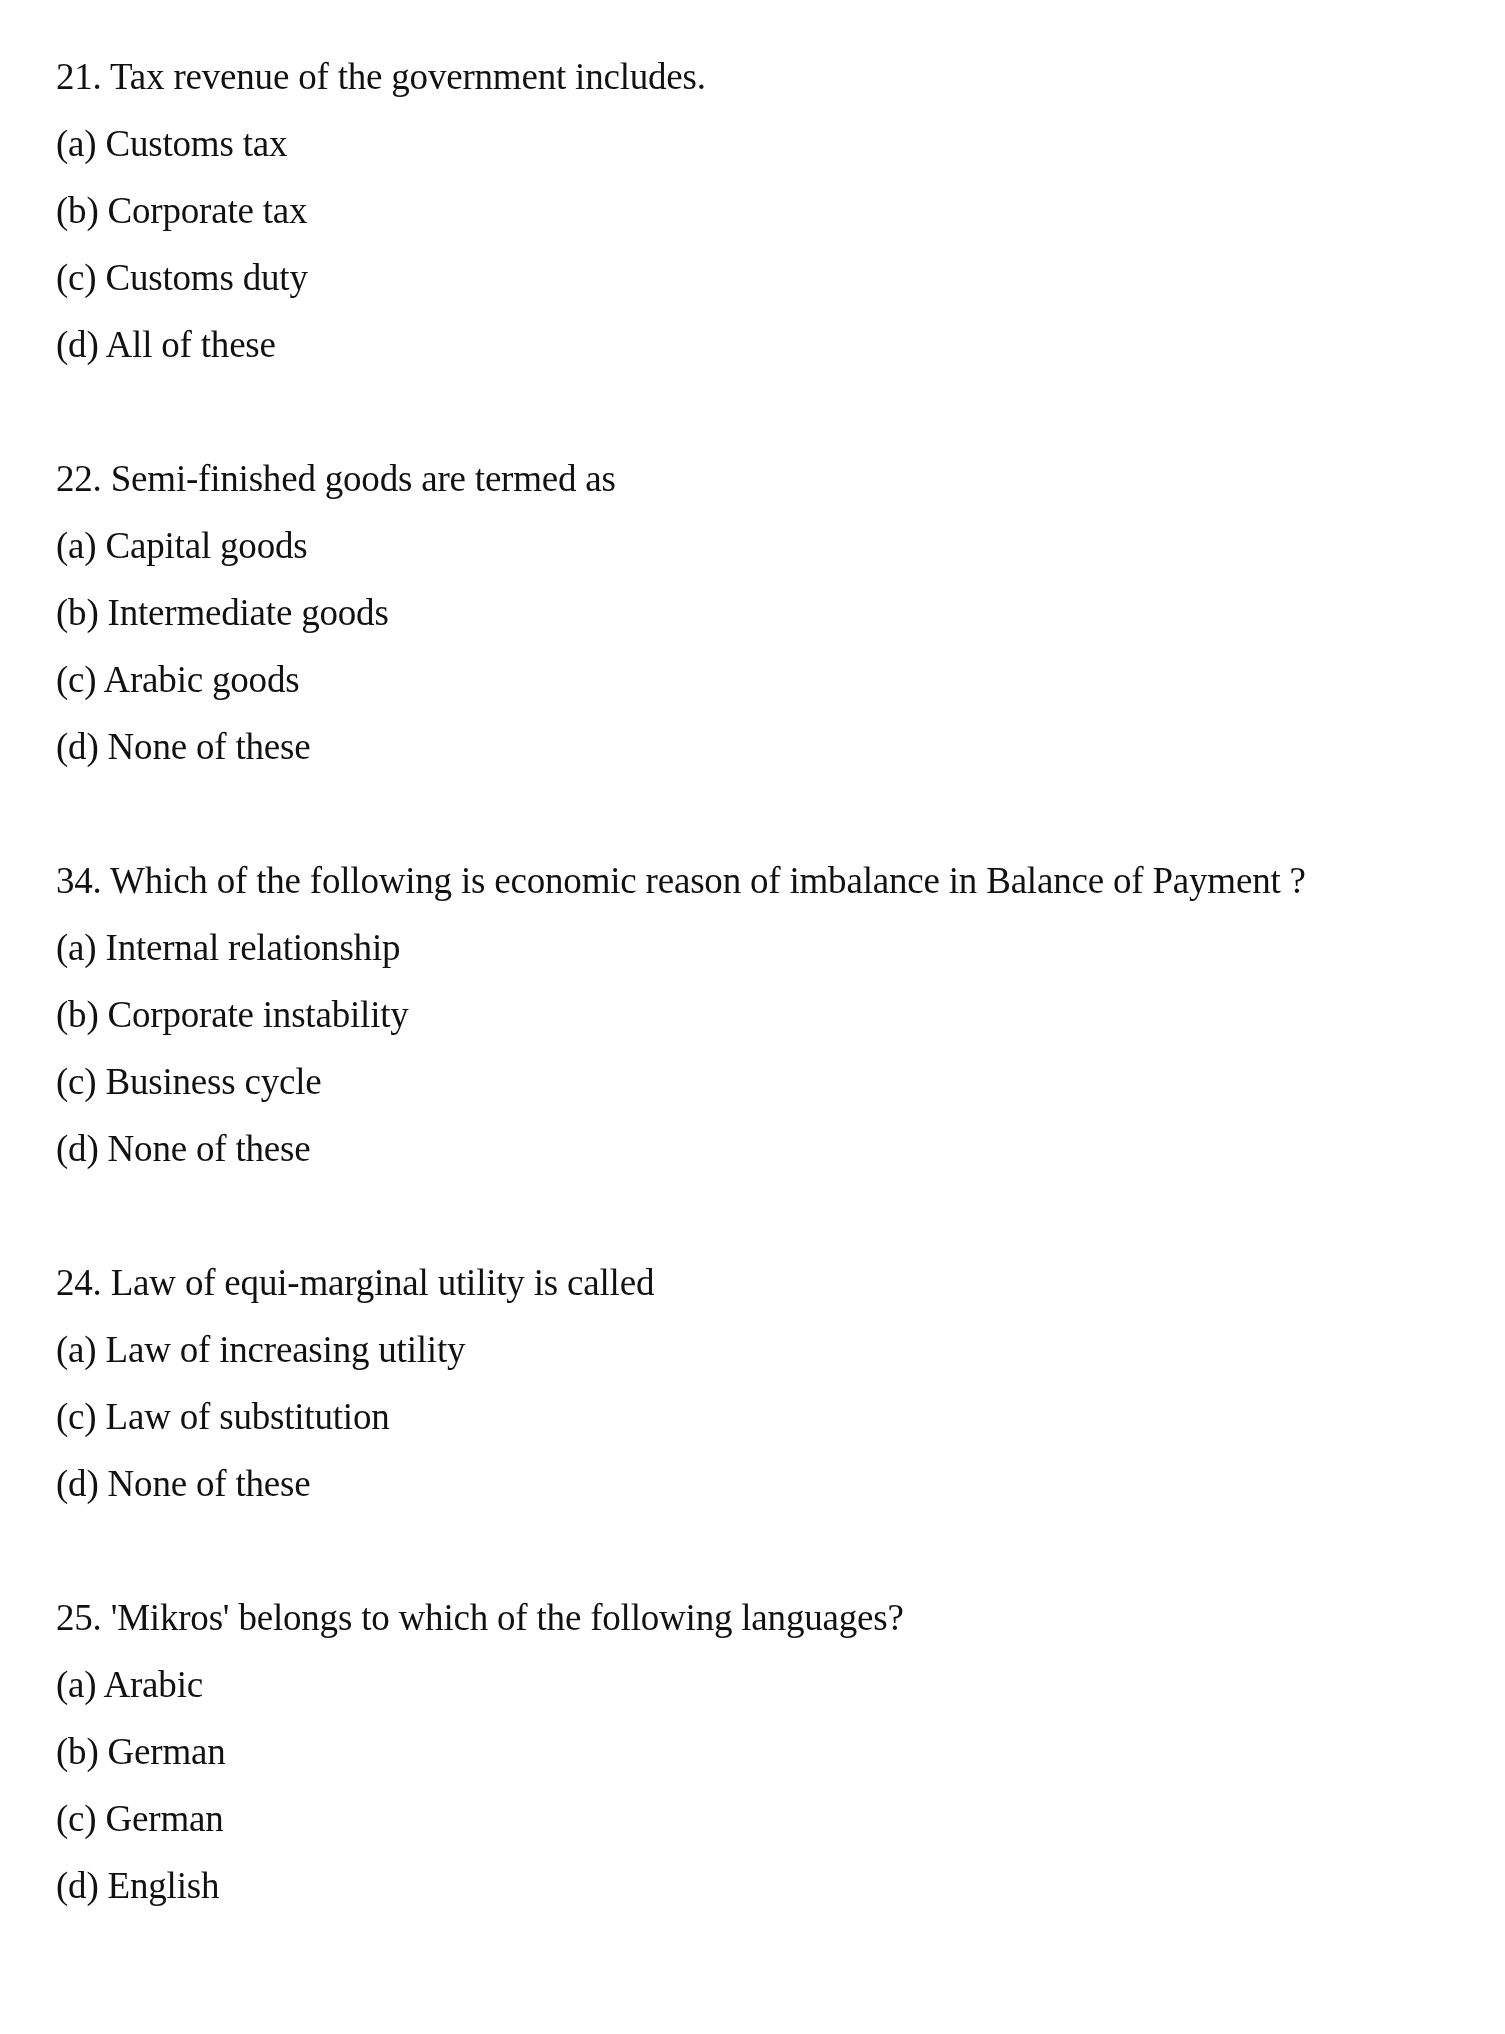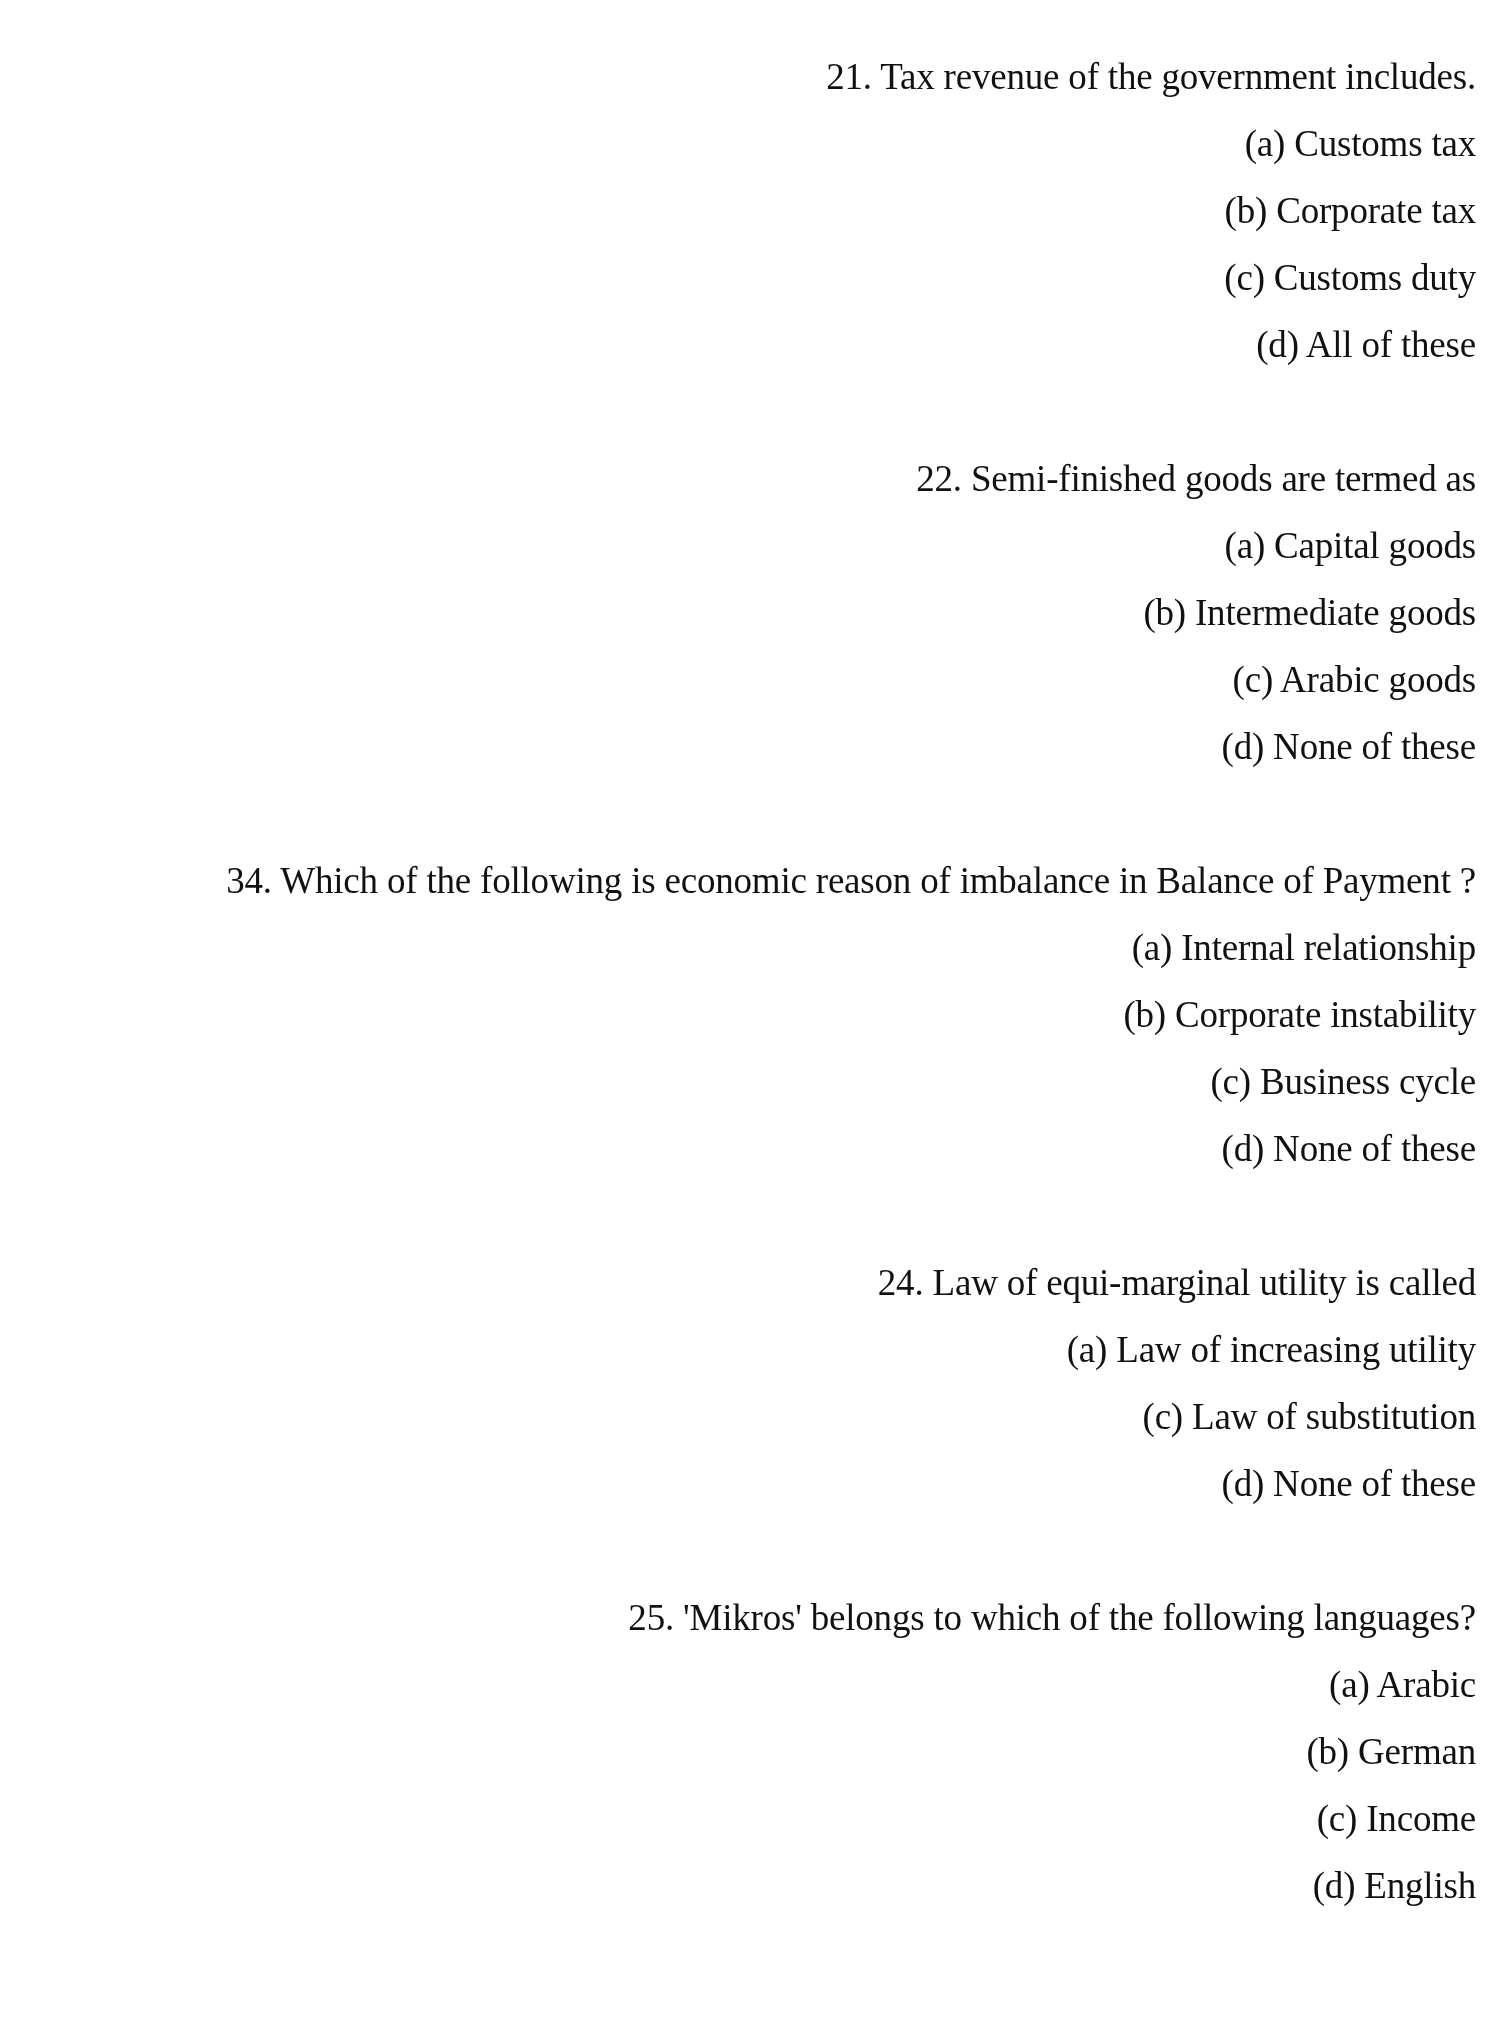--- a/index.html
+++ b/index.html
@@ -16,21 +16,20 @@
       color: #111111;
     }
     .page {
       position: absolute;
       left: 56px;
       top: 43px;
       width: 1420px;
     }
     .question-block {
       margin: 0 0 67px 0;
-      text-align: right;
     }
     .line {
       font-size: 37px;
       line-height: 67px;
       height: 67px;
       white-space: nowrap;
       letter-spacing: -0.2px;
     }
   </style>
 </head>
@@ -66,17 +65,17 @@
     <div class="line">24. Law of equi-marginal utility is called</div>
     <div class="line">(a) Law of increasing utility</div>
     <div class="line">(c) Law of substitution</div>
     <div class="line">(d) None of these</div>
   </div>
 
   <div class="question-block">
     <div class="line">25. 'Mikros' belongs to which of the following languages?</div>
     <div class="line">(a) Arabic</div>
     <div class="line">(b) German</div>
-    <div class="line">(c) Income</div>
+    <div class="line">(c) German</div>
     <div class="line">(d) English</div>
   </div>
 
 </div>
 
 </body></html>

